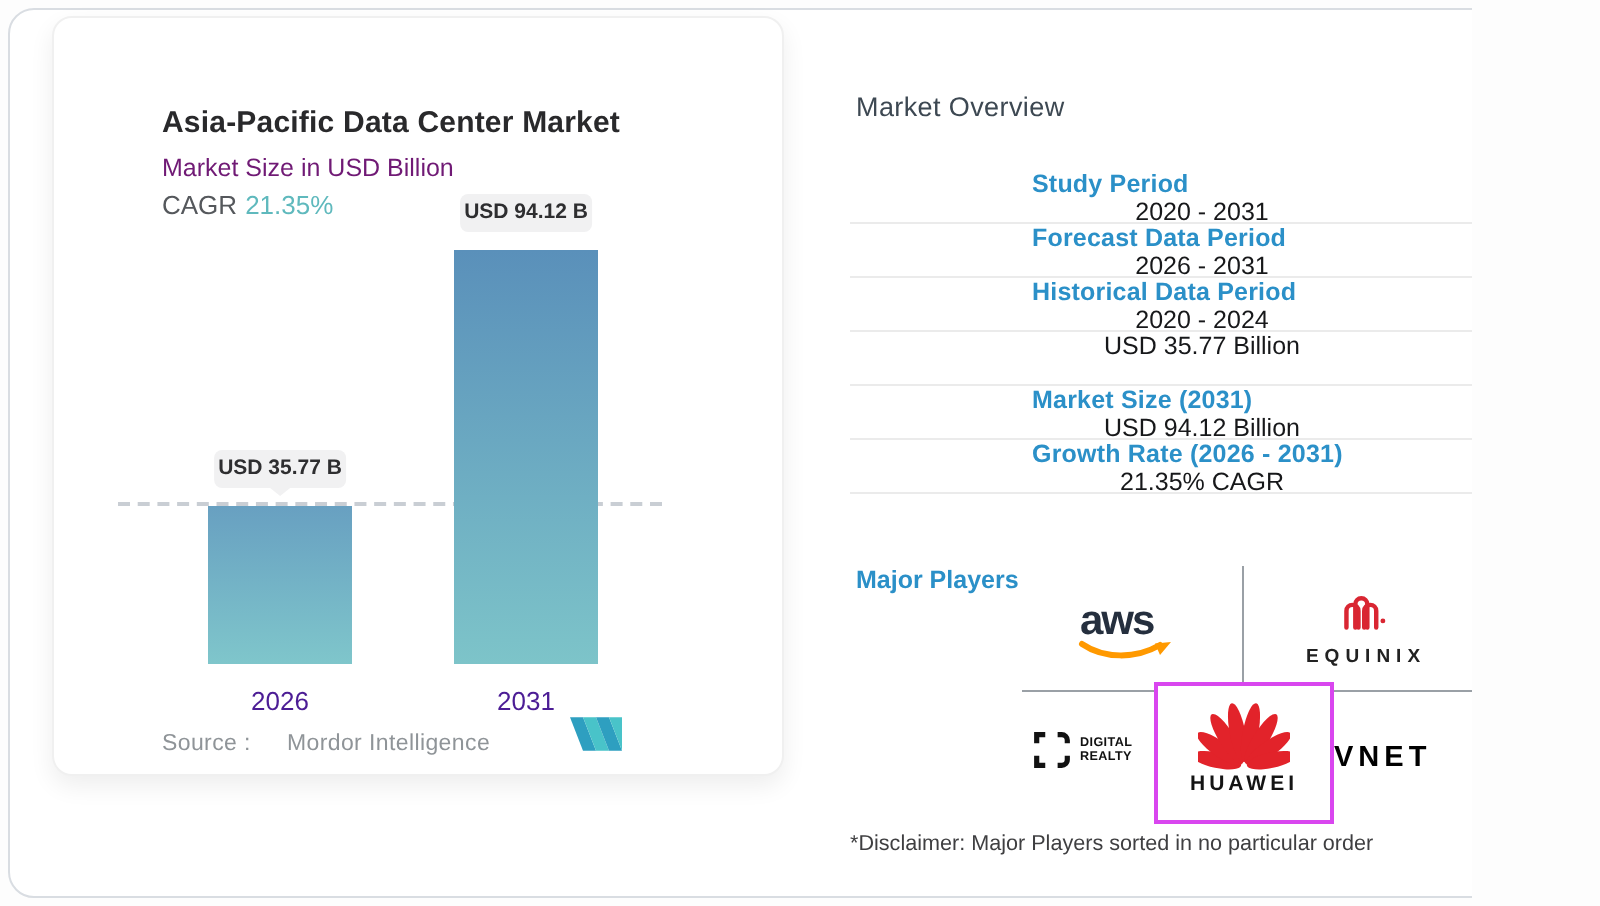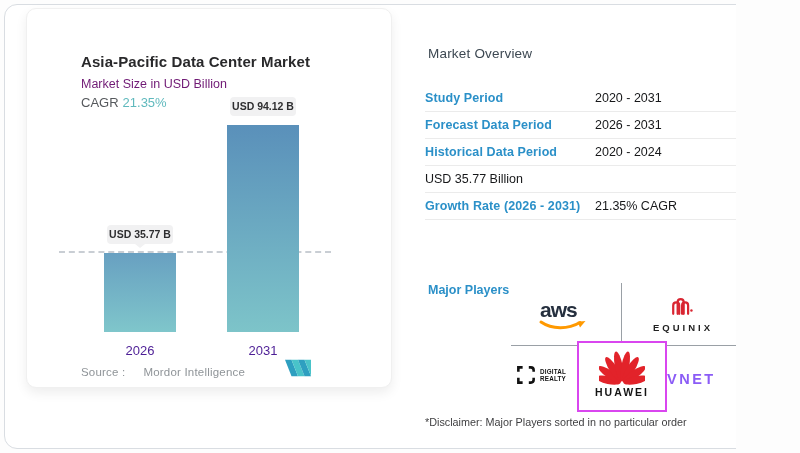--- a/index.html
+++ b/index.html
@@ -34,38 +34,38 @@
   .year-label { position:absolute; bottom:29px; width:72px; text-align:center; font-size:13px; color:#4c1d95; z-index:2; }
   .year-label.y0 { left:77px; } .year-label.y1 { left:200px; }
 
   .source-row { position:absolute; left:54px; bottom:9px; font-size:11.5px; color:#8f9498; letter-spacing:0.2px; }
   .source-row .src-val { margin-left:18px; }
   .mi-logo { position:absolute; right:80px; bottom:6px; }
 
   
   .ov-title { position:absolute; left:428px; top:46px; font-size:13.5px; color:#3d4852; font-weight:500; letter-spacing:0.2px; }
   .ov-table { position:absolute; left:425px; top:85px; width:352px; }
-  .ov-row { position:relative; height:27px; display:flex; align-items:center; border-bottom:1px solid #ebebeb; }
+  .ov-row { position:relative; height:27px; display:flex; align-items:center; border-bottom:1px solid #ebebeb;flex-direction:column; }
   .ov-label { width:170px; font-size:12.5px; font-weight:700; color:#2b90c8; letter-spacing:0.1px; }
   .ov-value { font-size:12.5px; color:#17181a; font-weight:500; }
 
   .players { position:absolute; left:425px; top:274px; width:360px; height:142px; }
   .players-label { position:absolute; left:3px; top:9px; font-size:12.5px; font-weight:700; color:#2b90c8; }
   .pl-vdiv { position:absolute; left:196px; top:9px; width:1px; height:62px; background:#9aa0a6; }
   .pl-hdiv { position:absolute; left:86px; top:71px; width:261px; height:1px; background:#9aa0a6; }
 
   .logo-aws { position:absolute; left:110px; top:22px; width:56px; height:40px; }
   .logo-equinix { position:absolute; left:220px; top:22px; width:76px; text-align:center; }
   .equinix-word { display:block; margin-top:2px; font-size:9.5px; font-weight:600; color:#222; letter-spacing:3px; }
   .logo-dlr { position:absolute; left:92px; top:92px; display:flex; align-items:center; gap:5px; }
   .dlr-text { font-size:6.3px; font-weight:700; color:#111; line-height:1.15; letter-spacing:0.2px; }
   .huawei-card { position:absolute; left:152px; top:67px; width:90px; height:71px; background:#fff;
     border:2px solid #d946ef; z-index:4; display:flex; flex-direction:column; align-items:center; justify-content:flex-start; padding-top:6px; }
   .huawei-word { margin-top:1px; font-size:10.5px; font-weight:700; color:#141414; letter-spacing:2px; }
-  .logo-vnet { position:absolute; left:242px; top:97px; font-size:14.5px; font-weight:800; color:#8b5cf6; letter-spacing:2.5px; }
+  .logo-vnet { position:absolute; left:242px; top:97px; font-size:14.5px; font-weight:800; color:#000000; letter-spacing:2.5px; }
 
   .disclaimer { position:absolute; left:425px; top:416px; font-size:10.8px; color:#3f3f41; }
 </style>
 </head>
 <body>
 
 <div class="stage">
   <div class="outer-card"></div>
 
   <div class="chart-card">
@@ -109,20 +109,24 @@
     <div class="ov-row">
       <div class="ov-label">Forecast Data Period</div>
       <div class="ov-value">2026 - 2031</div>
     </div>
     <div class="ov-row">
       <div class="ov-label">Historical Data Period</div>
       <div class="ov-value">2020 - 2024</div>
     </div>
     <div class="ov-row">
       <div class="ov-value">USD 35.77 Billion</div>
+    </div>
+    <div class="ov-row">
+      <div class="ov-label">Market Size (2031)</div>
+      <div class="ov-value">USD 94.12 Billion</div>
     </div>
     <div class="ov-row">
       <div class="ov-label">Growth Rate (2026 - 2031)</div>
       <div class="ov-value">21.35% CAGR</div>
     </div>
   </div>
 
   <div class="players">
     <div class="players-label">Major Players</div>
     <div class="pl-vdiv"></div>

